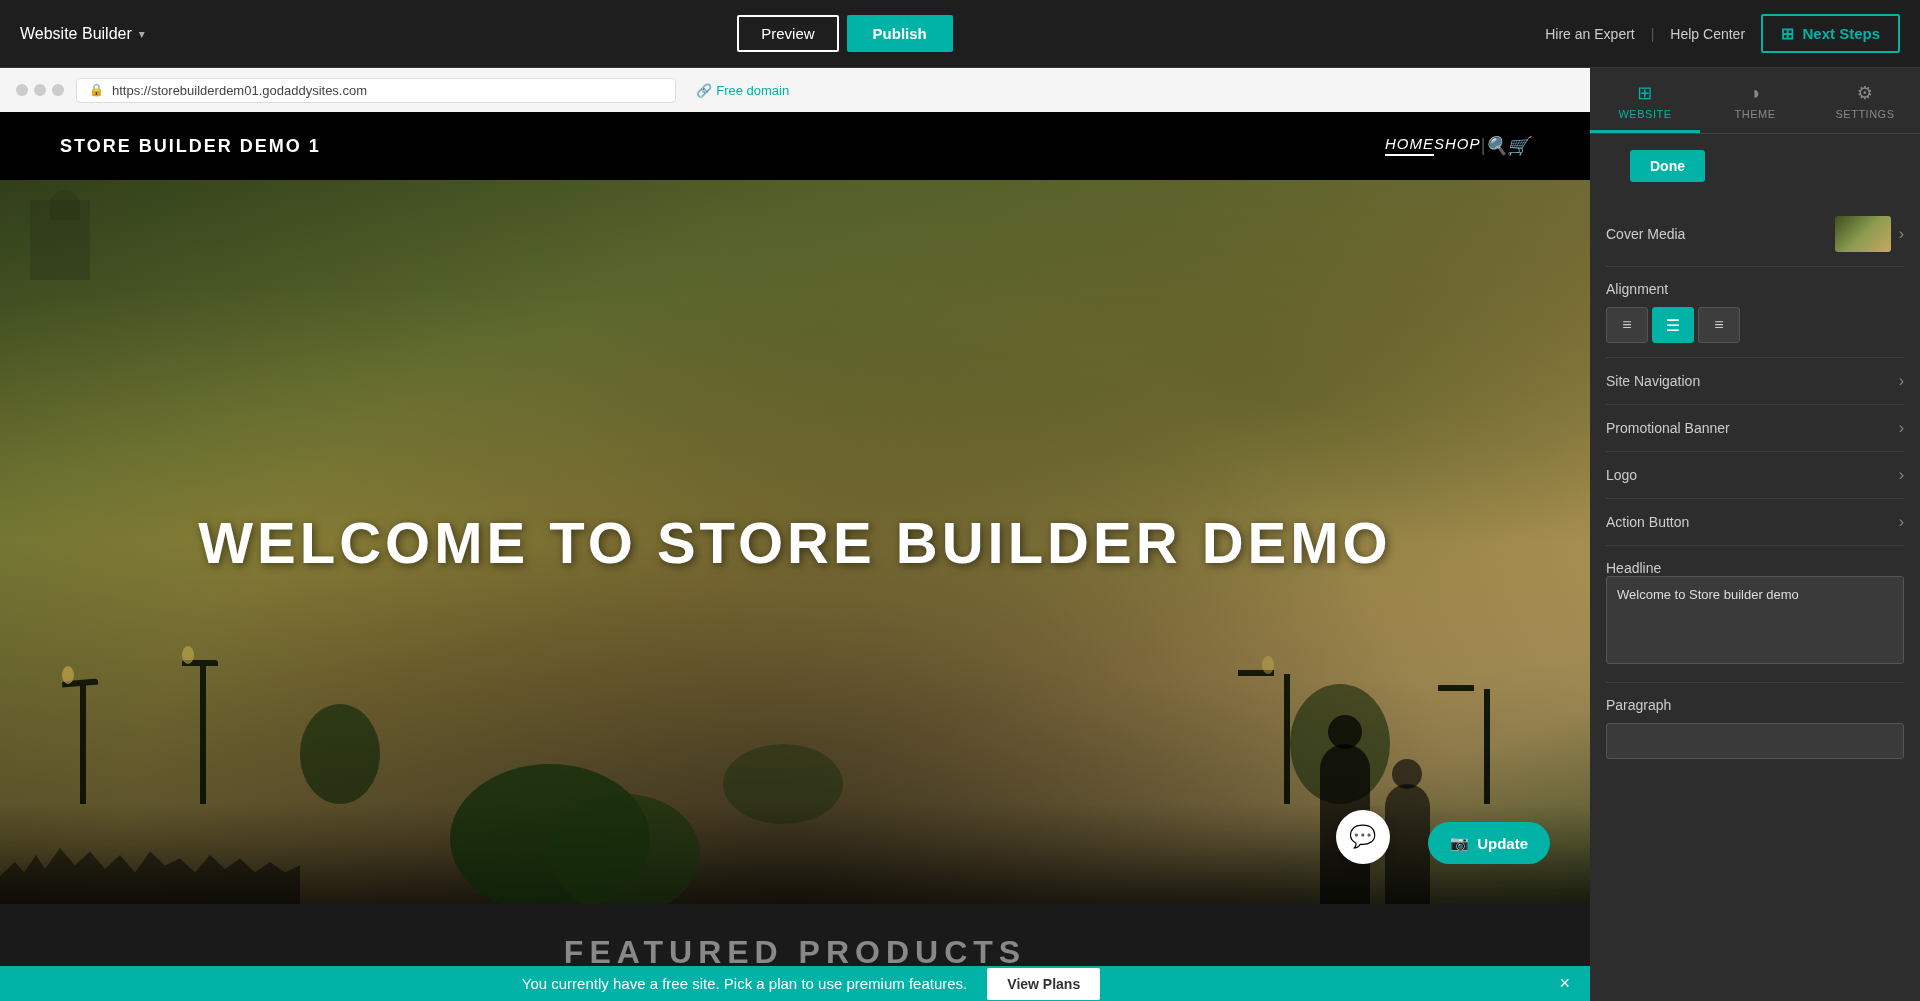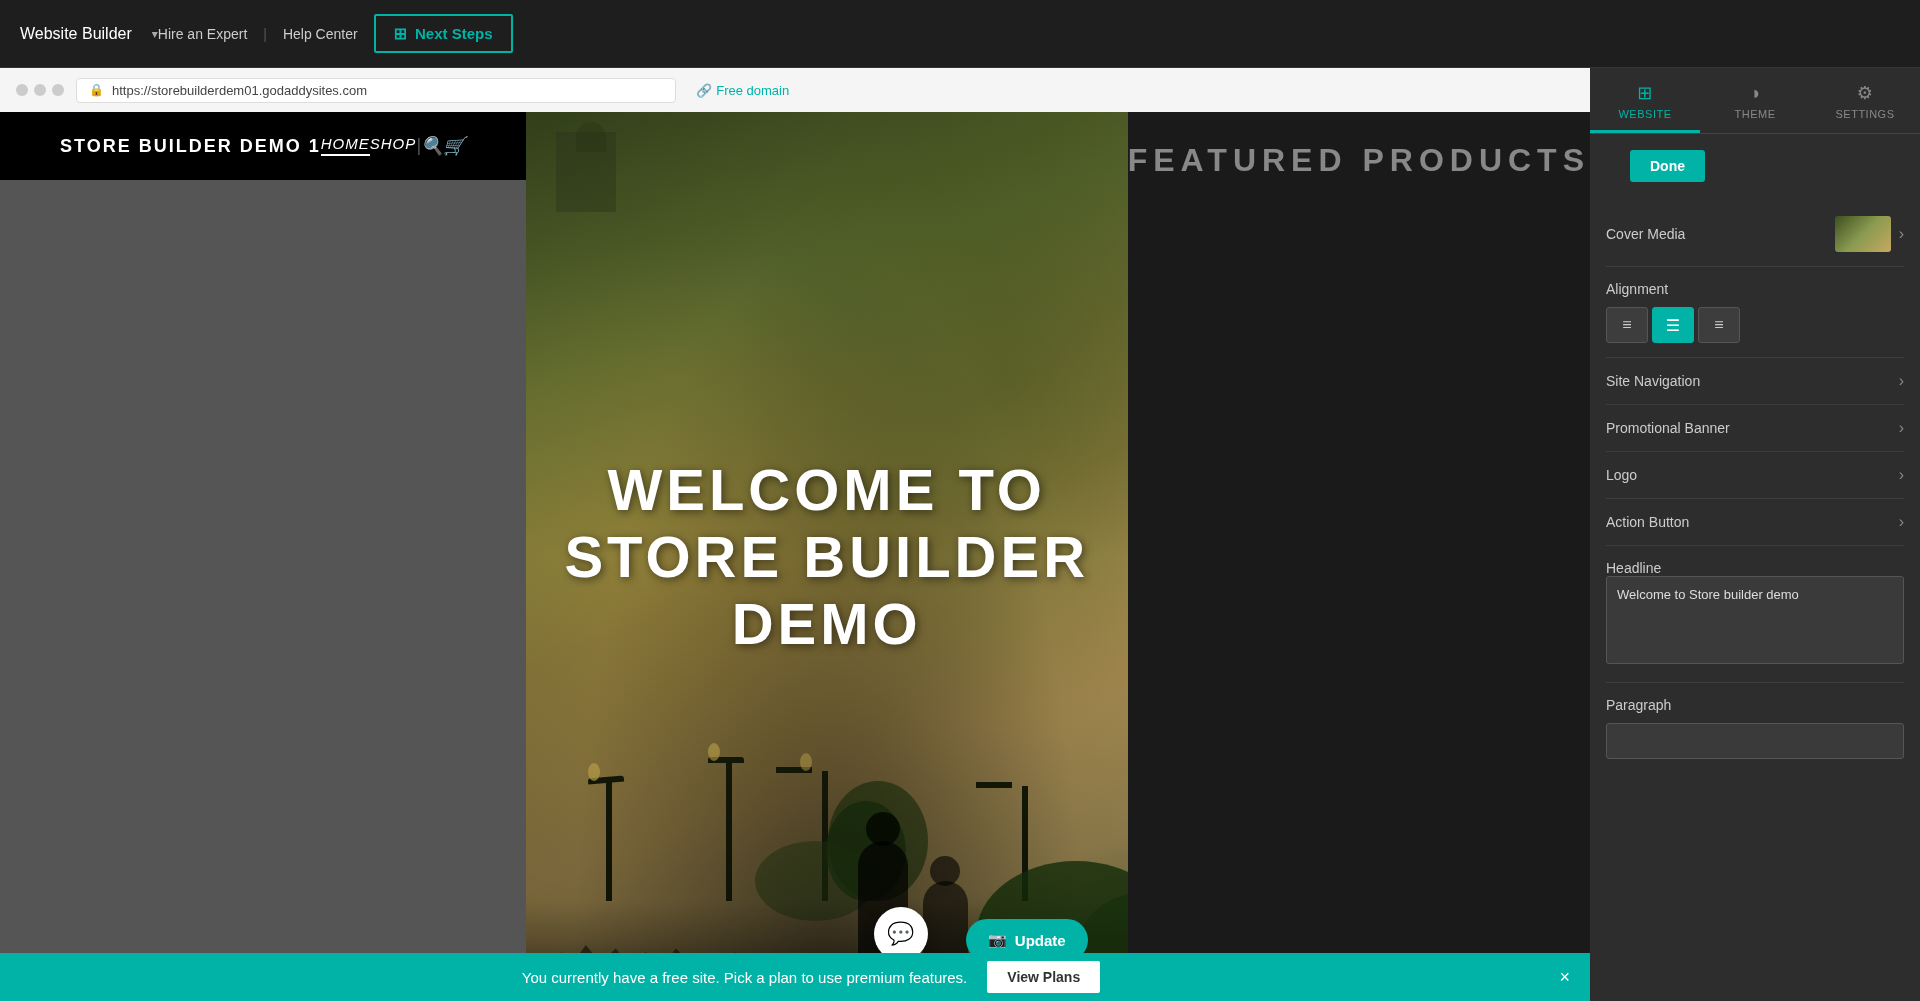--- a/index.html
+++ b/index.html
@@ -12,21 +12,21 @@
       display: flex;
       align-items: center;
       padding: 0 20px;
       border-bottom: 1px solid #333;
       flex-shrink: 0;
       z-index: 10;
     }
     .site-title {
       display: flex;
       align-items: center;
-      gap: 20px;
+      gap: 7px;
       color: #fff;
       font-size: 16px;
       font-weight: 500;
       cursor: pointer;
     }
     .site-title .chevron {
       font-size: 12px;
       color: #aaa;
     }
     .header-center {
@@ -140,21 +140,21 @@
       font-size: 13px;
       font-weight: 500;
       margin-left: 8px;
     }
 
     
     .website-preview {
       flex: 1;
       overflow: hidden;
       display: flex;
-      flex-direction: row;
+      flex-direction: column;
     }
 
     
     .site-nav {
       background: #000;
       height: 68px;
       display: flex;
       align-items: center;
       padding: 0 60px;
       flex-shrink: 0;
@@ -263,21 +263,21 @@
       font-size: 22px;
     }
 
     
     .promo-bar {
       position: absolute;
       bottom: 0;
       left: 0;
       right: 0;
       background: #00b3a6;
-      height: 48px;
+      height: 35px;
       display: flex;
       align-items: center;
       justify-content: center;
       gap: 20px;
       z-index: 10;
       padding-left: 32px;
     }
     .promo-text {
       color: #fff;
       font-size: 15px;
@@ -512,20 +512,24 @@
 
     .scrollbar-hide::-webkit-scrollbar { display: none; }
   </style>
 </head>
 <body>
 
 <div class="top-header">
   <div class="site-title">
     <span>Website Builder</span>
     <span class="chevron">▾</span>
+  </div>
+  <div class="header-center">
+    <button class="btn-preview">Preview</button>
+    <button class="btn-publish">Publish</button>
   </div>
   <div class="header-right">
     <a href="#">Hire an Expert</a>
     <span class="divider">|</span>
     <a href="#">Help Center</a>
     <button class="next-steps-btn">
       <span class="icon">⊞</span>
       <span>Next Steps</span>
     </button>
   </div>

